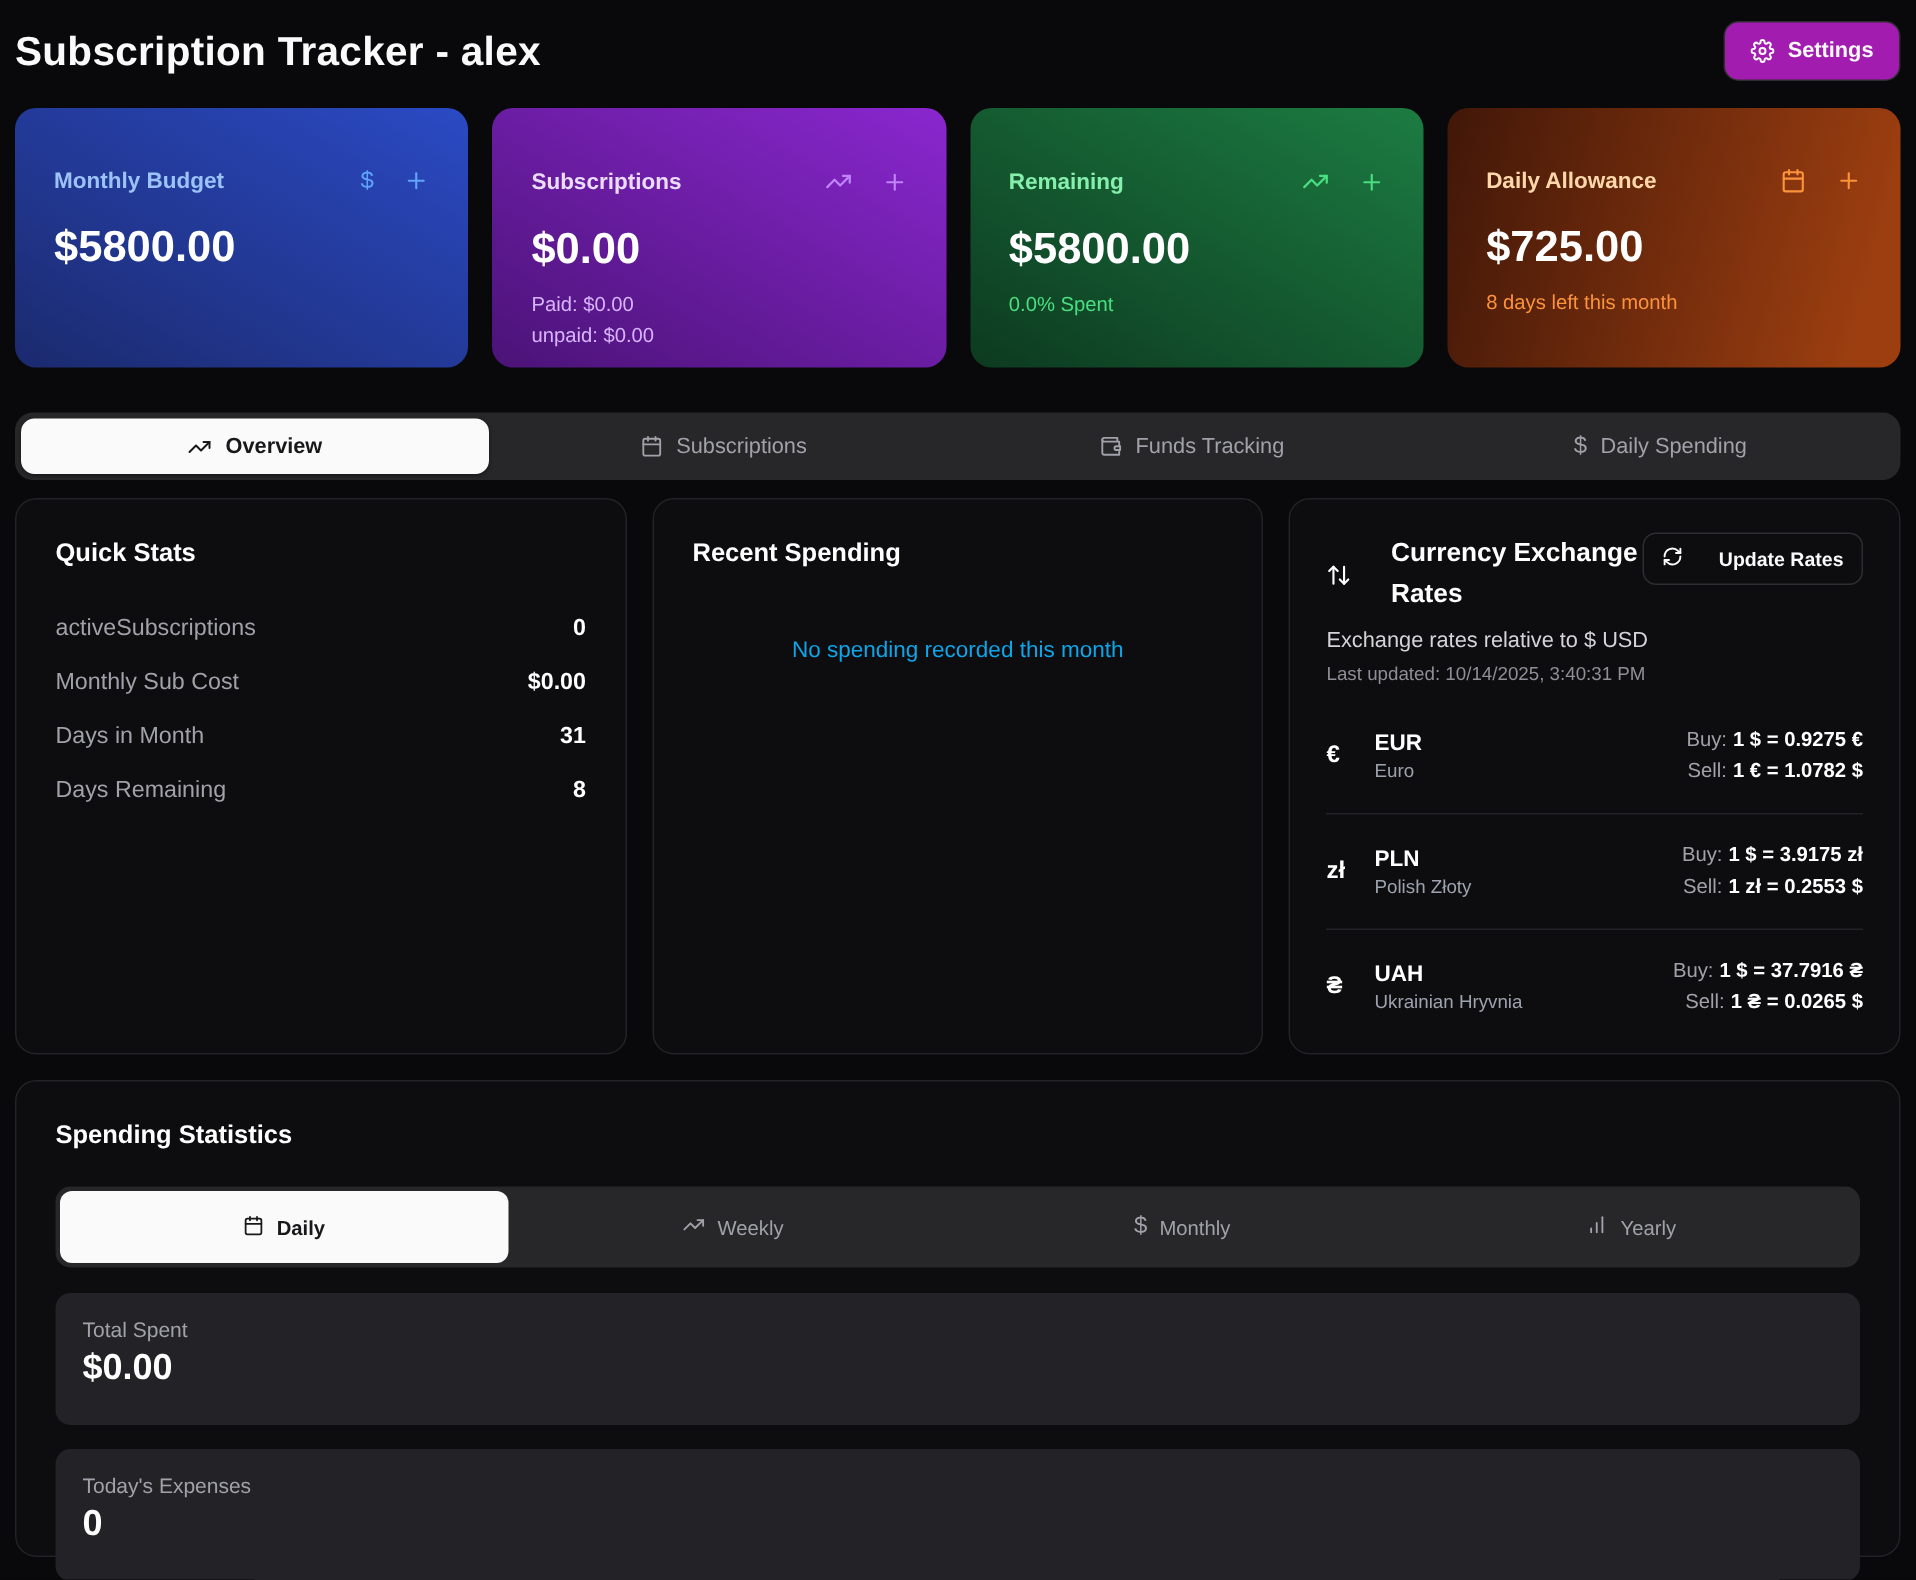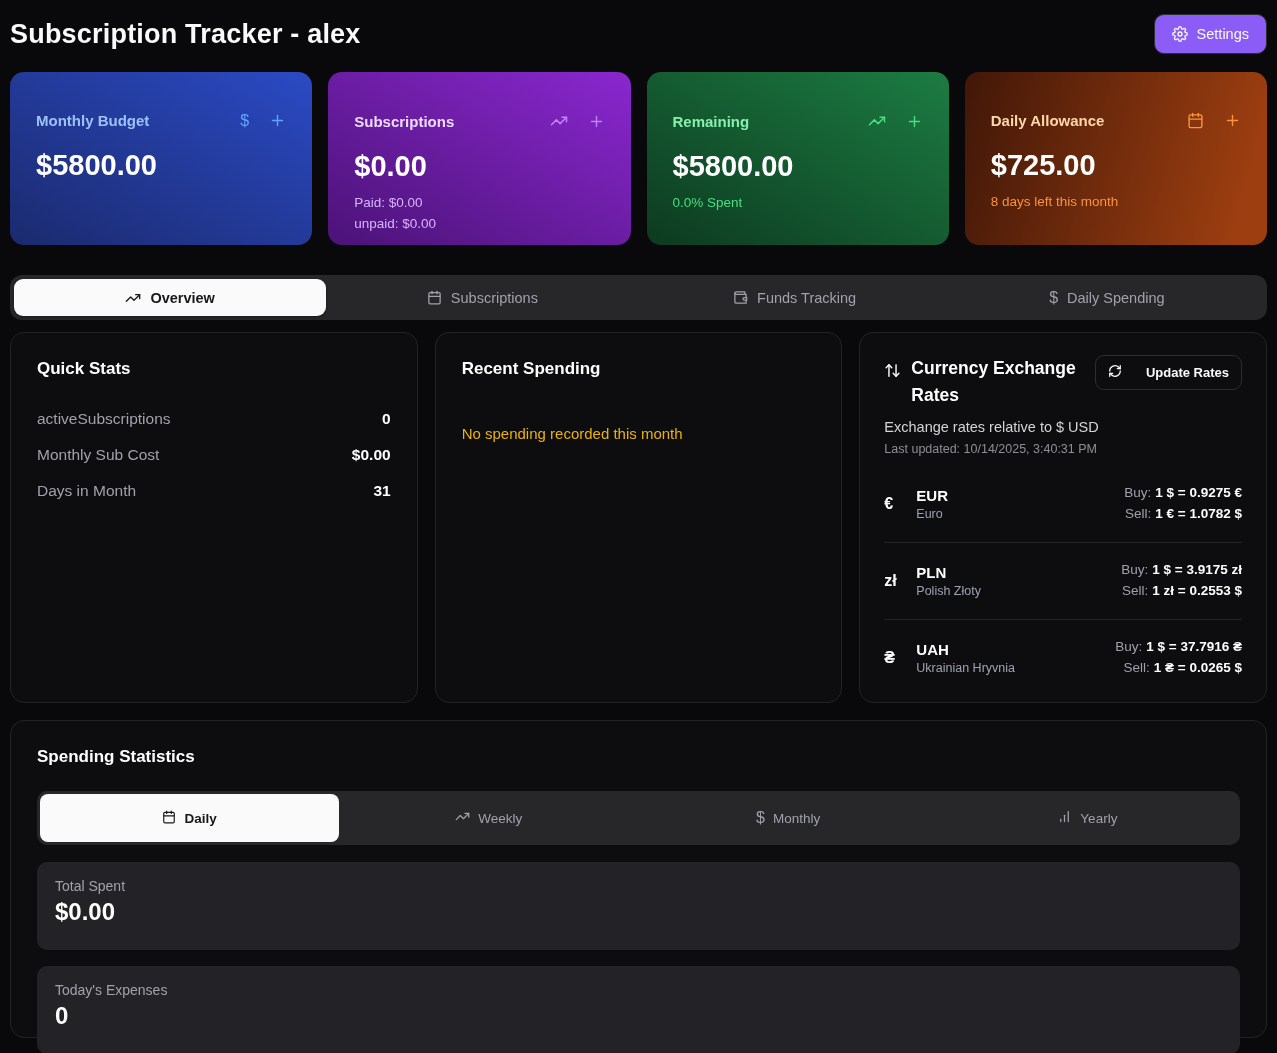--- a/index.html
+++ b/index.html
@@ -9,22 +9,22 @@
     font-family:"Liberation Sans","DejaVu Sans",sans-serif;
     overflow:hidden;
   }
   .page { padding:0 10px; }
 
   
   .header { display:flex; justify-content:space-between; align-items:center; padding:14px 0 18px; }
   .page-title { font-size:27px; font-weight:800; letter-spacing:.2px; }
   .settings-btn {
     display:flex; align-items:center; gap:9px;
-    background:#8b5cf6; border:1px solid #2e2e32; border-radius:10px;
-    padding:11px 17px; font-size:14.5px; font-weight:400; color:#fafafa; cursor:pointer;
+    background:#a21caf; border:1px solid #2e2e32; border-radius:10px;
+    padding:11px 17px; font-size:14.5px; font-weight:700; color:#fafafa; cursor:pointer;
   }
   .settings-btn svg { display:block; }
 
   
   .cards { display:grid; grid-template-columns:repeat(4,1fr); gap:16px; }
   .card { height:173px; border-radius:14px; padding:24px 26px; }
   .card-head { display:flex; justify-content:space-between; align-items:center; margin-top:16px; }
   .card-label { font-size:15px; font-weight:600; }
   .card-icons { display:flex; align-items:center; gap:20px; }
   .card-icons .icn { display:flex; align-items:center; font-size:16px; line-height:1; cursor:default; }
@@ -61,26 +61,26 @@
   
   .panels { display:grid; grid-template-columns:1fr 1fr 1fr; gap:17px; margin-top:12px; }
   .panel { background:#0d0d0f; border:1px solid #232327; border-radius:14px; padding:26px; height:371px; overflow:hidden; }
   .panel-title { font-size:17px; font-weight:700; color:#fff; }
 
   .stat-rows { margin-top:22px; }
   .stat-row { display:flex; justify-content:space-between; align-items:center; padding:9px 0; font-size:15.5px; }
   .stat-row .lbl { color:#a1a1aa; }
   .stat-row .val { font-weight:700; color:#fff; }
 
-  .empty-msg { color:#eab308; font-size:15px; margin-top:46px; }
+  .empty-msg { text-align:center; color:#0ea5e9; font-size:15px; margin-top:46px; }
 
   
   .panel.currency { padding:22px 24px; }
   .cur-head { display:flex; justify-content:space-between; align-items:flex-start; }
-  .cur-title-wrap { display:flex; gap:10px; align-items:flex-start; color:#fff; }
+  .cur-title-wrap { display:flex; gap:26px; align-items:center; color:#fff; }
   .cur-title-wrap svg { margin-top:7px; flex:none; }
   .cur-title { font-size:17.5px; font-weight:700; line-height:1.55; max-width:180px; }
   .update-btn {
     display:flex; align-items:center; gap:24px; flex:none;
     border:1px solid #2e2e32; border-radius:9px; background:#0d0d0f;
     color:#fafafa; padding:8px 12px; font-size:13px; font-weight:600; cursor:pointer;
   }
   .cur-sub  { margin-top:10px; font-size:14.5px; color:#d4d4d8; }
   .cur-upd  { margin-top:7px; font-size:12.5px; color:#8e8e96; }
   .cur-rows { margin-top:10px; }
@@ -263,20 +263,24 @@
           <span class="val">0</span>
         </div>
         <div class="stat-row">
           <span class="lbl">Monthly Sub Cost</span>
           <span class="val">$0.00</span>
         </div>
         <div class="stat-row">
           <span class="lbl">Days in Month</span>
           <span class="val">31</span>
         </div>
+        <div class="stat-row">
+          <span class="lbl">Days Remaining</span>
+          <span class="val">8</span>
+        </div>
       </div>
     </div>
 
     <div class="panel">
       <div class="panel-title">Recent Spending</div>
       <div class="empty-msg">No spending recorded this month</div>
     </div>
 
     <div class="panel currency">
       <div class="cur-head">

